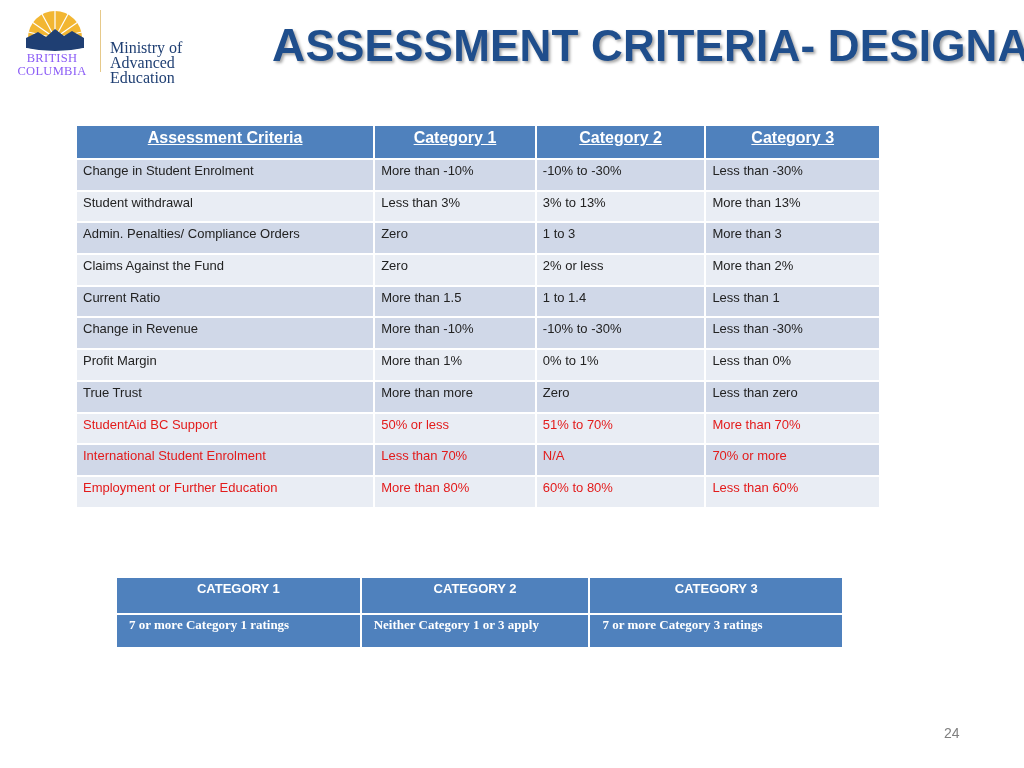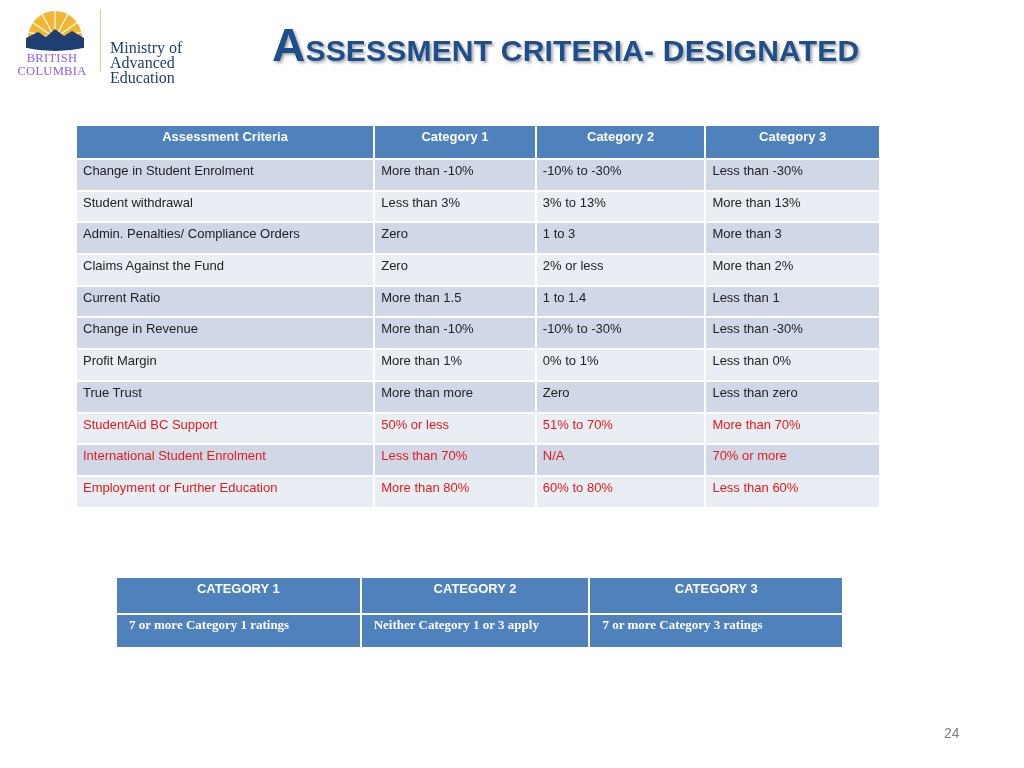--- a/index.html
+++ b/index.html
@@ -4,24 +4,24 @@
 <style>
   html, body { margin:0; padding:0; }
   body { width:1024px; height:768px; background:#ffffff; position:relative; overflow:hidden; font-family:"Liberation Sans", sans-serif; }
   .logo { position:absolute; left:10px; top:8px; width:220px; height:70px; }
   .bc-emblem { position:absolute; left:10px; top:0; width:70px; height:48px; }
   .bc-text { position:absolute; left:2px; top:44px; width:80px; font-family:"Liberation Serif", serif; color:#8b5cf6; font-size:12.5px; line-height:13px; text-align:center; letter-spacing:0.3px; }
   .logo-divider { position:absolute; left:90px; top:2px; width:1px; height:62px; background:#e6c98a; }
   .ministry { position:absolute; left:100px; top:32px; font-family:"Liberation Serif", serif; color:#1f3f73; font-size:16px; line-height:15px; }
   .title { position:absolute; left:272px; top:18px; width:740px; color:#1f4e8c; font-weight:bold; font-family:"Liberation Sans", sans-serif; text-shadow:2px 2px 3px rgba(0,0,0,0.35); white-space:nowrap; letter-spacing:0.2px; }
   .title .big { font-size:46px; }
-  .title .small { font-size:30px;text-align:right; }
+  .title .small { font-size:44px;text-align:right; }
   table { border-collapse:separate; border-spacing:2px; position:absolute; }
   .main-table { left:75px; top:124px; width:806px; }
-  .main-table th { background:#4f81bd; color:#ffffff; font-size:13px; font-weight:bold; height:28px; text-align:center; vertical-align:top; padding-top:3px; }
+  .main-table th { background:#4f81bd; color:#ffffff; font-size:16px; font-weight:bold; height:28px; text-align:center; vertical-align:top; padding-top:3px;text-decoration:underline; }
   .main-table td { font-size:13px; color:#222; height:29.7px; vertical-align:top; padding:3px 0 0 6px; box-sizing:border-box; }
   .main-table tr.odd td { background:#d0d8e8; }
   .main-table tr.even td { background:#e9edf4; }
   .main-table tr.red td { color:#e31b1b; }
   .c0 { width:295px; } .c1 { width:158px; } .c2 { width:166px; } .c3 { width:171px; }
   .sum-table { left:115px; top:576px; width:729px; }
   .sum-table th { background:#4f81bd; color:#fff; font-size:13px; font-weight:bold; height:31px; vertical-align:top; padding-top:3px; text-align:center; }
   .sum-table td { background:#4f81bd; color:#fff; font-size:13px; font-weight:bold; height:32px; vertical-align:top; padding:2px 0 0 12px; box-sizing:border-box;font-family:Liberation Serif, serif; }
   .s0 { width:242px; } .s1 { width:226px; } .s2 { width:251px; }
   .page-num { position:absolute; left:944px; top:725px; color:#7f7f7f; font-size:14px; }

